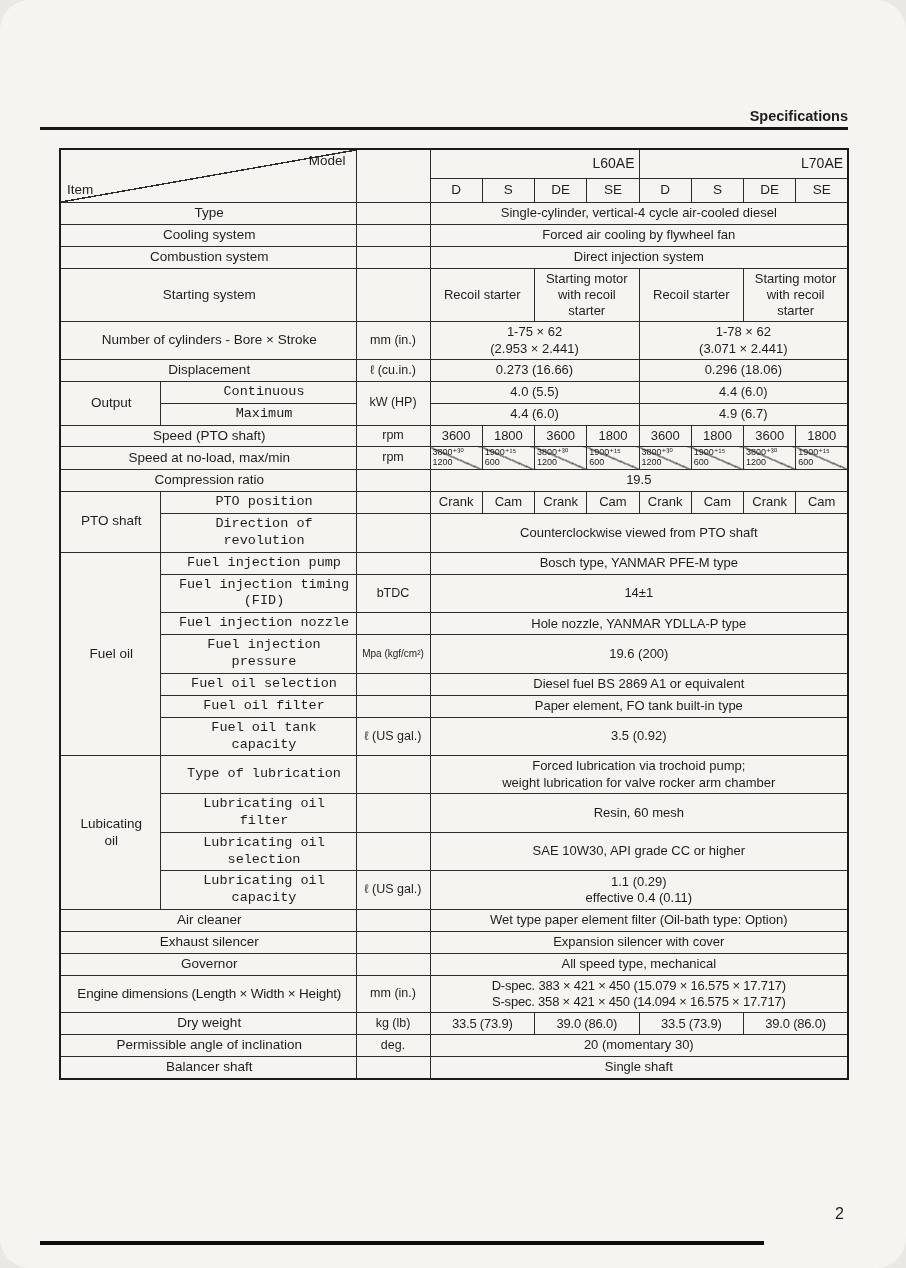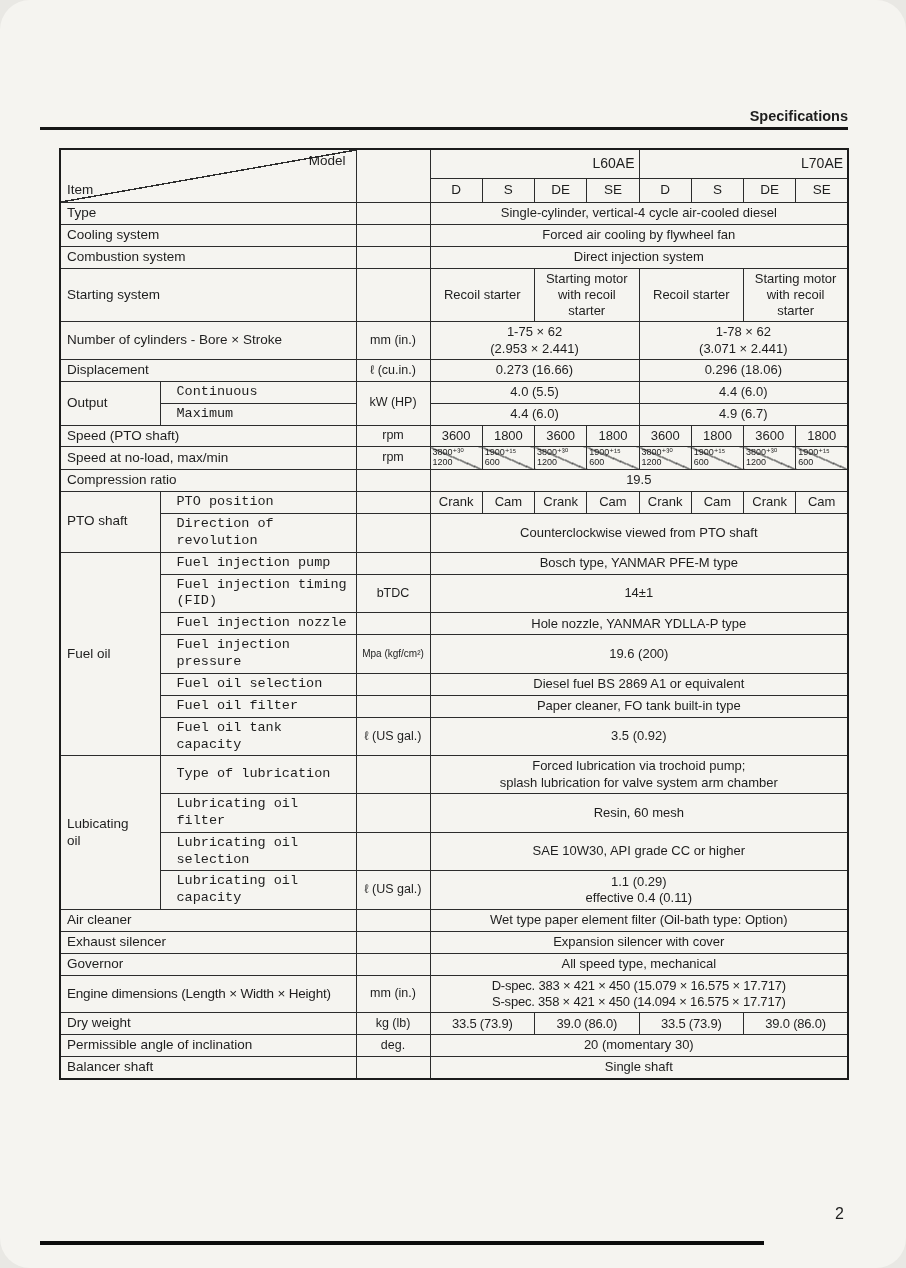--- a/index.html
+++ b/index.html
@@ -13,21 +13,21 @@
   .spec-heading{position:absolute;top:108px;right:58px;font-size:14.5px;font-weight:bold;}
   .head-rule{position:absolute;top:127px;left:40px;right:58px;height:3px;background:#161616;}
   .table-wrap{position:absolute;top:148px;left:59px;width:880px;}
   table.spec{border-collapse:collapse;width:790px;table-layout:fixed;border:2px solid #1c1c1c;}
   .spec td,.spec th{
     border:1px solid #2c2c2c;padding:2px 4px;font-size:13px;line-height:1.25;
     vertical-align:middle;font-weight:400;overflow:hidden;color:#1e1e1e;
   }
   th.model{font-size:14px;text-align:right;height:24px;}
   th.speccol{font-size:13.5px;text-align:center;height:19px;}
-  td.lbl,td.grp,td.sub{text-align:left;font-size:13.5px;margin-top:14px;}
+  td.lbl,td.grp,td.sub{text-align:center;font-size:13.5px;margin-top:14px;}
   td.lbl{padding-left:6px;}
   td.grp{padding-left:6px;}
   td.sub{padding-left:16px;font-family:Liberation Mono, monospace;}
   td.unit{text-align:center;font-size:12.5px;}
   td.val{text-align:center;}
   .preline{white-space:pre-line;}
   .sm{font-size:10.5px;}
   .xs{font-size:9.5px;line-height:1.12;}
   .tiny{font-size:10.5px;margin-top:12px;}
   .condensed{font-size:12.3px;letter-spacing:-0.2px;}
@@ -251,35 +251,35 @@
           <td class="val" colspan="8">19.6 (200)</td>
         </tr>
         <tr>
           <td class="sub">Fuel oil selection</td>
           <td class="unit"></td>
           <td class="val" colspan="8">Diesel fuel BS 2869 A1 or equivalent</td>
         </tr>
         <tr>
           <td class="sub">Fuel oil filter</td>
           <td class="unit"></td>
-          <td class="val" colspan="8">Paper cleaner, FO tank built-in type</td>
+          <td class="val" colspan="8">Paper element, FO tank built-in type</td>
         </tr>
         <tr>
           <td class="sub">Fuel oil tank capacity</td>
           <td class="unit">ℓ (US gal.)</td>
           <td class="val" colspan="8">3.5 (0.92)</td>
         </tr>
 
         <tr class="row-two-line">
           <td class="grp preline" rowspan="4">Lubicating
 oil</td>
           <td class="sub">Type of lubrication</td>
           <td class="unit"></td>
           <td class="val preline" colspan="8">Forced lubrication via trochoid pump;
-splash lubrication for valve system arm chamber</td>
+weight lubrication for valve rocker arm chamber</td>
         </tr>
         <tr>
           <td class="sub">Lubricating oil filter</td>
           <td class="unit"></td>
           <td class="val" colspan="8">Resin, 60 mesh</td>
         </tr>
         <tr>
           <td class="sub">Lubricating oil selection</td>
           <td class="unit"></td>
           <td class="val" colspan="8">SAE 10W30, API grade CC or higher</td>

